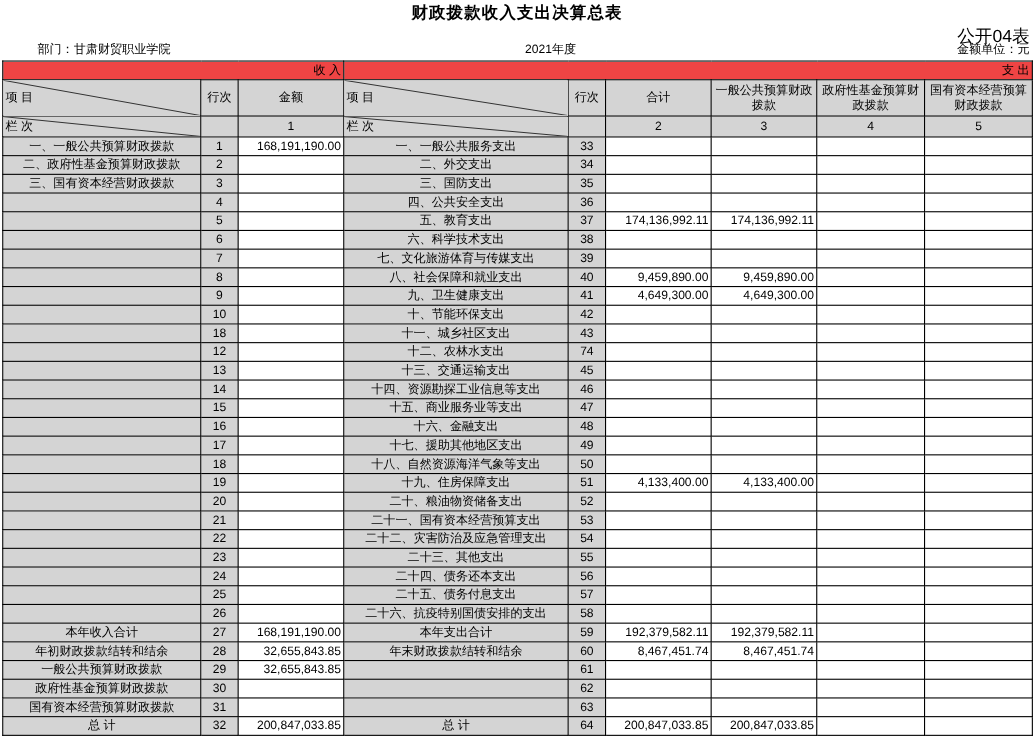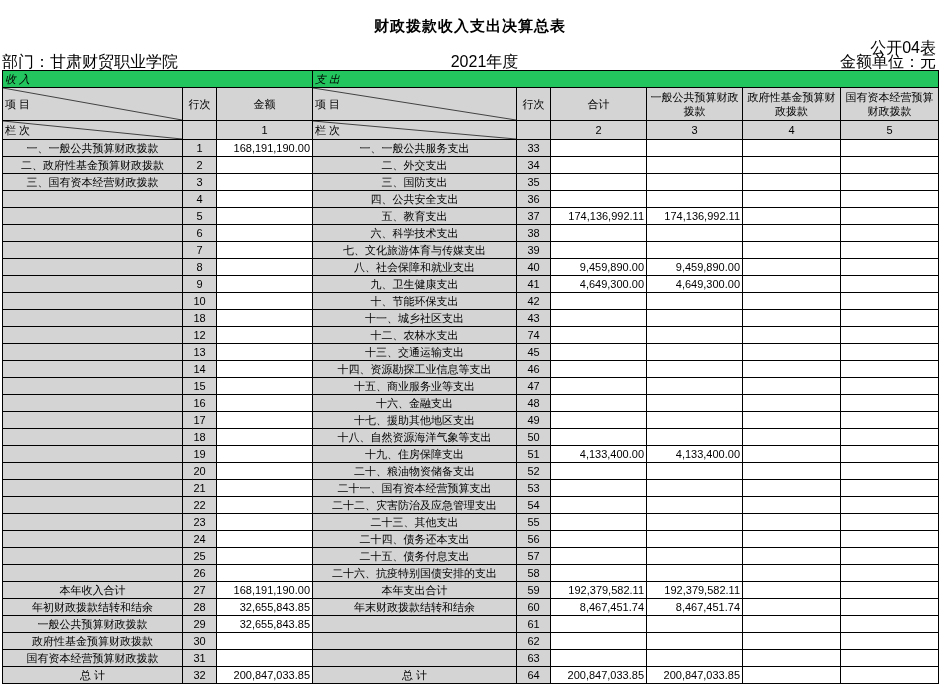--- a/index.html
+++ b/index.html
@@ -9,35 +9,36 @@
     font-family:"Liberation Sans","DejaVu Sans",sans-serif;
     font-size:11px;
     color:#000;
     overflow:hidden;
   }
   .page{position:relative;width:940px;height:687px;}
   .title{
     text-align:center;
     font-size:15px;
     font-weight:bold;
-    padding-top:17px;
+    padding-top:2px;
     letter-spacing:1px;
   }
   .meta-row{
     position:relative;
     height:14px;
     margin-top:2px;
   }
   .meta-right{
     position:absolute;right:4px;top:0;font-size:16px;
   }
   .subhead{
     position:relative;
     height:16px;
-    font-size:16px;
+    font-size:11px;
+    margin-left:32px;
   }
   .dept{position:absolute;left:2px;top:0;}
   .year{position:absolute;left:0;right:0;text-align:center;padding-left:29px;}
   .unit{position:absolute;right:4px;top:0;}
   table{
     border-collapse:collapse;
     table-layout:fixed;
     width:936px;
     margin:2px 2px 0 2px;
     font-size:11px;
@@ -51,21 +52,21 @@
     vertical-align:middle;
     overflow:hidden;
     white-space:nowrap;
   }
   .grey{background:#d4d4d4;}
   .white{background:#ffffff;}
   .c{text-align:center;}
   .r{text-align:right;}
   .l{text-align:center;}
   .bold{font-weight:normal;}
-  .hdr{background:#22c55e;text-align:left;font-style:italic;}
+  .hdr{background:#ef4444;text-align:right;}
   .colnum{background:#d4d4d4;text-align:center;height:15px;}
   
   col.c-item-in{width:180px;}
   col.c-row-in{width:34px;}
   col.c-amt-in{width:96px;}
   col.c-item-out{width:204px;}
   col.c-row-out{width:34px;}
   col.c-total{width:96px;}
   col.c-gen{width:96px;}
   col.c-fund{width:98px;}

